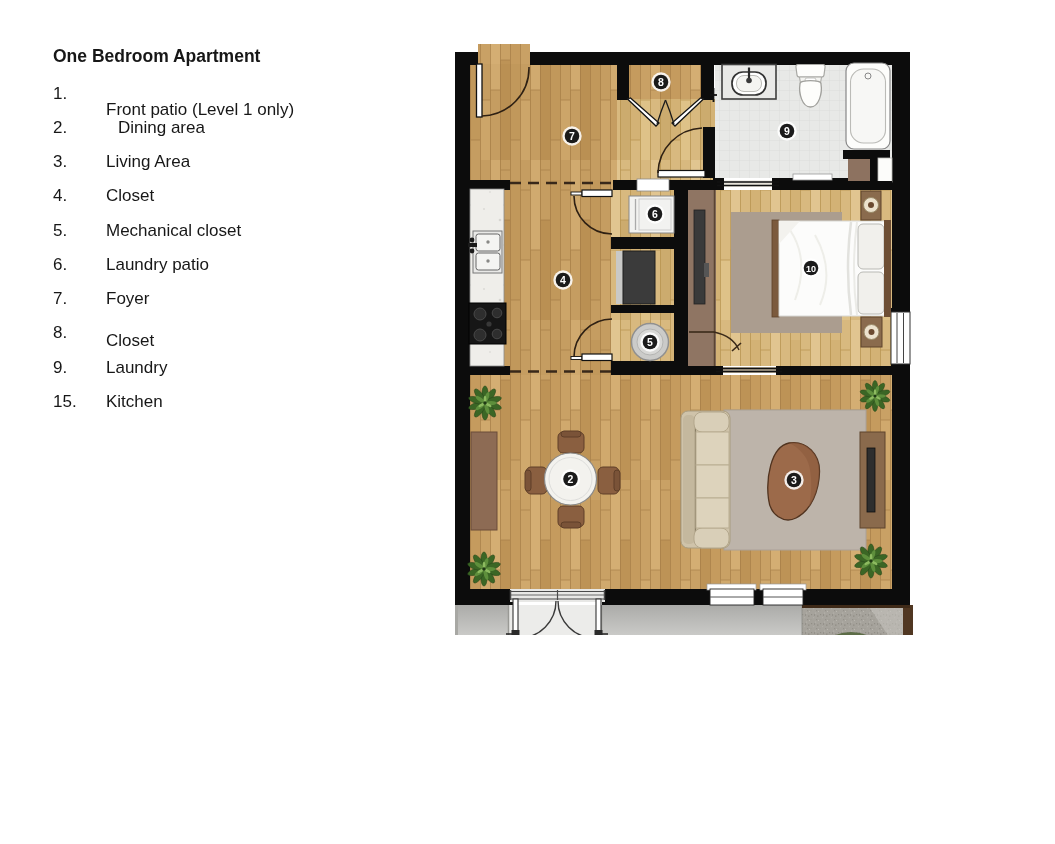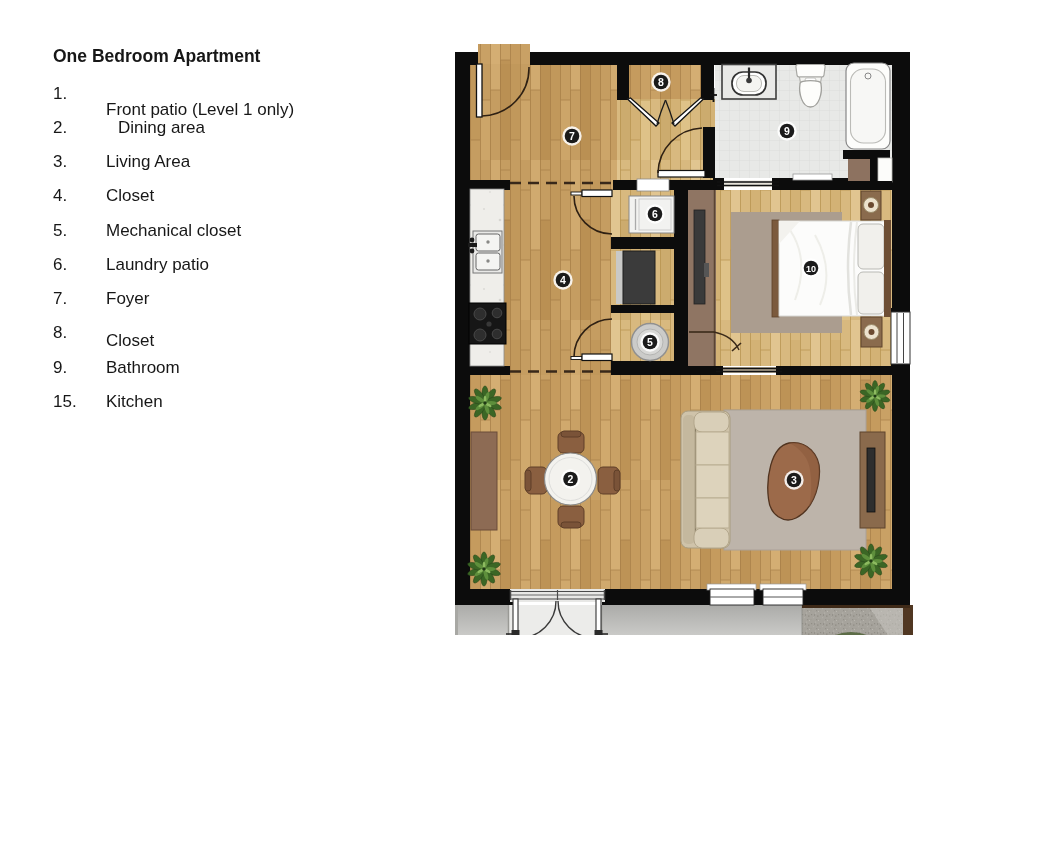--- a/index.html
+++ b/index.html
@@ -28,21 +28,21 @@
 <div class="t" style="left:53px;top:256px;">6.</div>
     <div class="t" style="left:106px;top:256px;">Laundry patio</div>
 
 <div class="t" style="left:53px;top:290px;">7.</div>
     <div class="t" style="left:106px;top:290px;">Foyer</div>
 
 <div class="t" style="left:53px;top:324px;">8.</div>
     <div class="t" style="left:106px;top:332px;">Closet</div>
 
 <div class="t" style="left:53px;top:359px;">9.</div>
-    <div class="t" style="left:106px;top:359px;">Bathroom</div>
+    <div class="t" style="left:106px;top:359px;">Laundry</div>
 
 <div class="t" style="left:53px;top:393px;">15.</div>
     <div class="t" style="left:106px;top:393px;">Kitchen</div>
 
 <svg width="1055" height="844" viewBox="0 0 1055 844" style="position:absolute;left:0;top:0;">
 <defs>
 <pattern id="woodA" width="40" height="160" patternUnits="userSpaceOnUse">
 <rect width="40" height="160" fill="#c9a165"></rect>
 <rect x="10" y="0" width="10" height="90" fill="#d4ae73"></rect>
 <rect x="20" y="60" width="10" height="100" fill="#bd9356"></rect>

